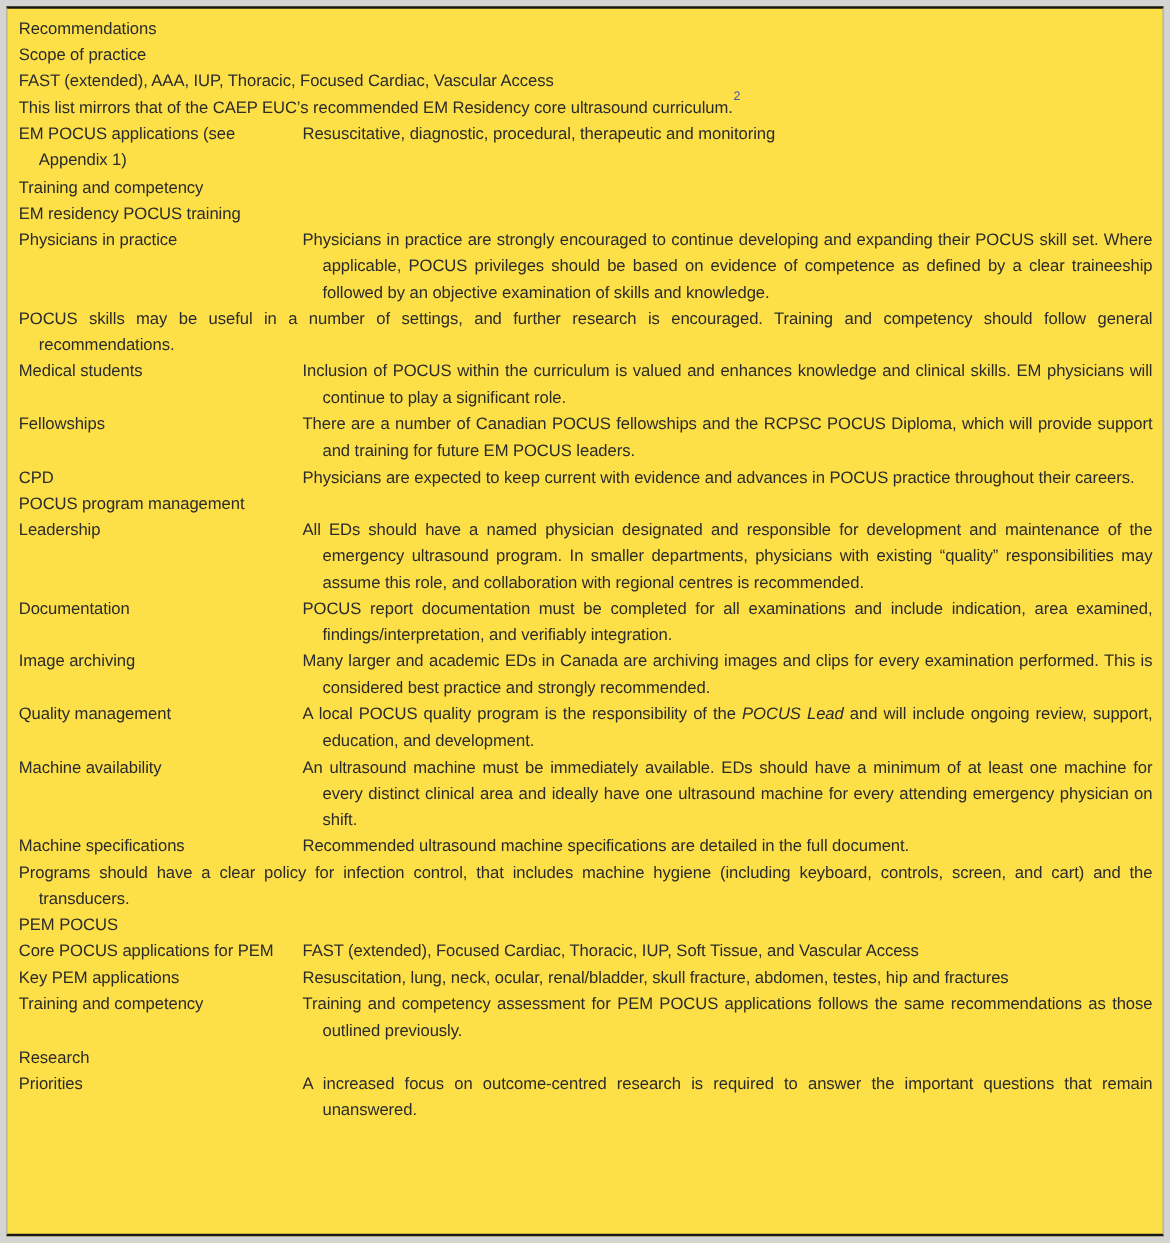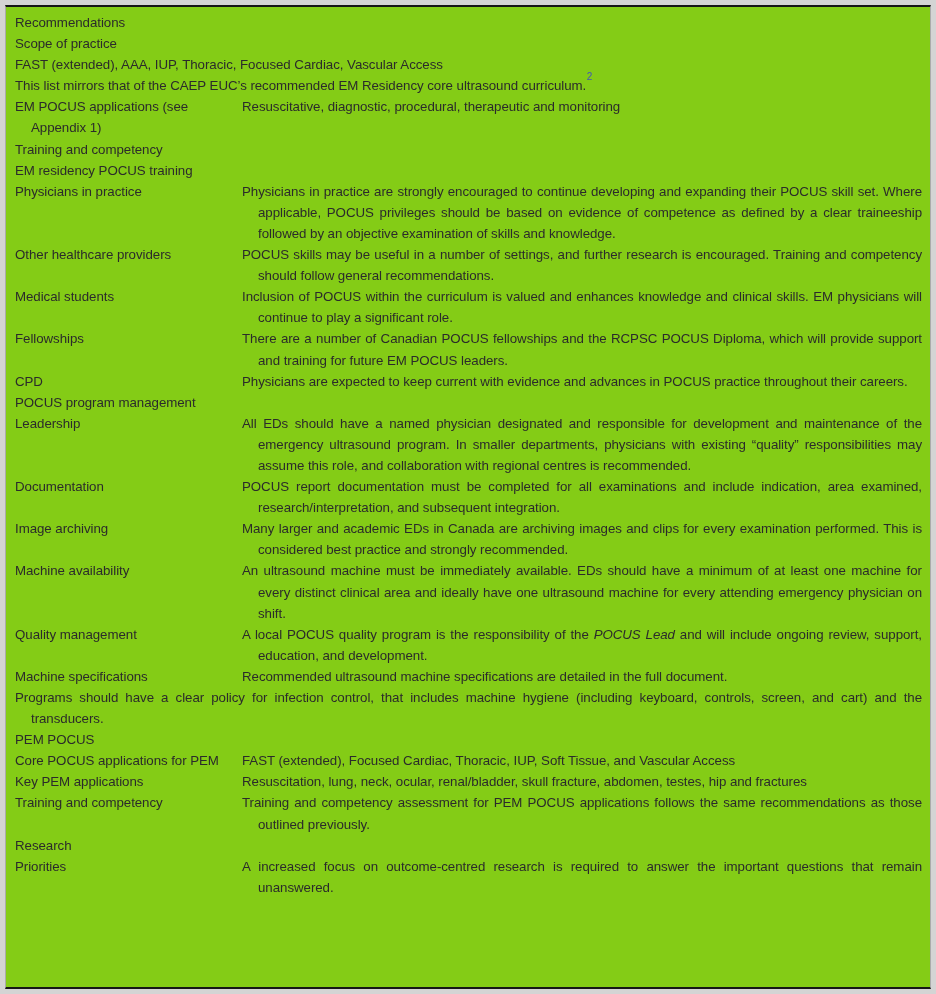--- a/index.html
+++ b/index.html
@@ -15,21 +15,21 @@
     background: #d4d4d4;
     overflow: hidden;
   }
   .table-box {
     position: absolute;
     left: 5px;
     right: 5px;
     top: 5px;
     bottom: 5px;
     box-sizing: border-box;
-    background: #84cc16;
+    background: #fde047;
     border-top: 2px solid #161616;
     border-bottom: 2px solid #161616;
     border-left: 1px solid #ababab;
     border-right: 1px solid #ababab;
     padding: 5px 8px 5px 9px;
     overflow: hidden;
     color: #2b2b2b;
     font-size: 13.3px;
     line-height: 21.1px;
     letter-spacing: -0.05px;
@@ -102,21 +102,20 @@
         <div class="trow">
           <div class="col-label">EM residency POCUS training</div>
         </div>
         <div class="trow">
           <div class="col-label">Physicians in practice</div>
           <div class="col-desc">
             <p>Physicians in practice are strongly encouraged to continue developing and expanding their POCUS skill set. Where applicable, POCUS privileges should be based on evidence of competence as defined by a clear traineeship followed by an objective examination of skills and knowledge.</p>
           </div>
         </div>
         <div class="trow">
-          <div class="col-label">Other healthcare providers</div>
           <div class="col-desc">
             <p>POCUS skills may be useful in a number of settings, and further research is encouraged. Training and competency should follow general recommendations.</p>
           </div>
         </div>
         <div class="trow">
           <div class="col-label">Medical students</div>
           <div class="col-desc">
             <p>Inclusion of POCUS within the curriculum is valued and enhances knowledge and clinical skills. EM physicians will continue to play a significant role.</p>
           </div>
         </div>
@@ -137,39 +136,39 @@
         </div>
         <div class="trow">
           <div class="col-label">Leadership</div>
           <div class="col-desc">
             <p>All EDs should have a named physician designated and responsible for development and maintenance of the emergency ultrasound program. In smaller departments, physicians with existing “quality” responsibilities may assume this role, and collaboration with regional centres is recommended.</p>
           </div>
         </div>
         <div class="trow">
           <div class="col-label">Documentation</div>
           <div class="col-desc">
-            <p>POCUS report documentation must be completed for all examinations and include indication, area examined, research/interpretation, and subsequent integration.</p>
+            <p>POCUS report documentation must be completed for all examinations and include indication, area examined, findings/interpretation, and verifiably integration.</p>
           </div>
         </div>
         <div class="trow">
           <div class="col-label">Image archiving</div>
           <div class="col-desc">
             <p>Many larger and academic EDs in Canada are archiving images and clips for every examination performed. This is considered best practice and strongly recommended.</p>
           </div>
         </div>
         <div class="trow">
+          <div class="col-label">Quality management</div>
+          <div class="col-desc">
+            <p>A local POCUS quality program is the responsibility of the <span class="it">POCUS Lead</span> and will include ongoing review, support, education, and development.</p>
+          </div>
+        </div>
+        <div class="trow">
           <div class="col-label">Machine availability</div>
           <div class="col-desc">
             <p>An ultrasound machine must be immediately available. EDs should have a minimum of at least one machine for every distinct clinical area and ideally have one ultrasound machine for every attending emergency physician on shift.</p>
-          </div>
-        </div>
-        <div class="trow">
-          <div class="col-label">Quality management</div>
-          <div class="col-desc">
-            <p>A local POCUS quality program is the responsibility of the <span class="it">POCUS Lead</span> and will include ongoing review, support, education, and development.</p>
           </div>
         </div>
         <div class="trow">
           <div class="col-label">Machine specifications</div>
           <div class="col-desc">
             <p>Recommended ultrasound machine specifications are detailed in the full document.</p>
           </div>
         </div>
         <div class="trow">
           <div class="col-desc">

